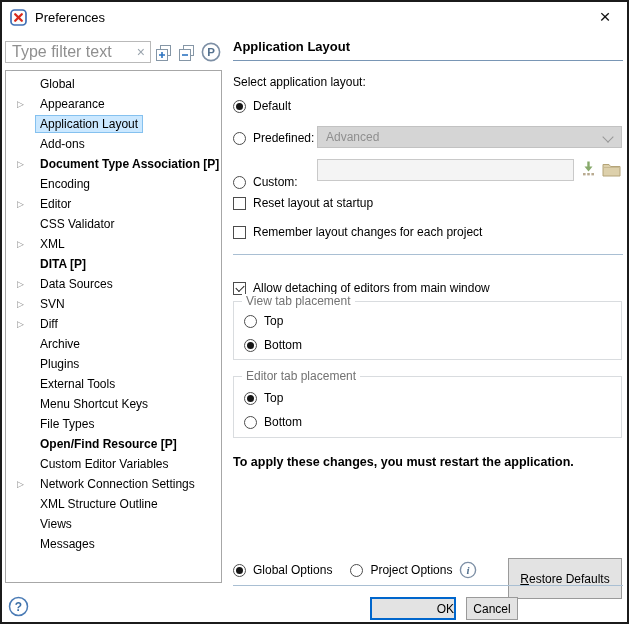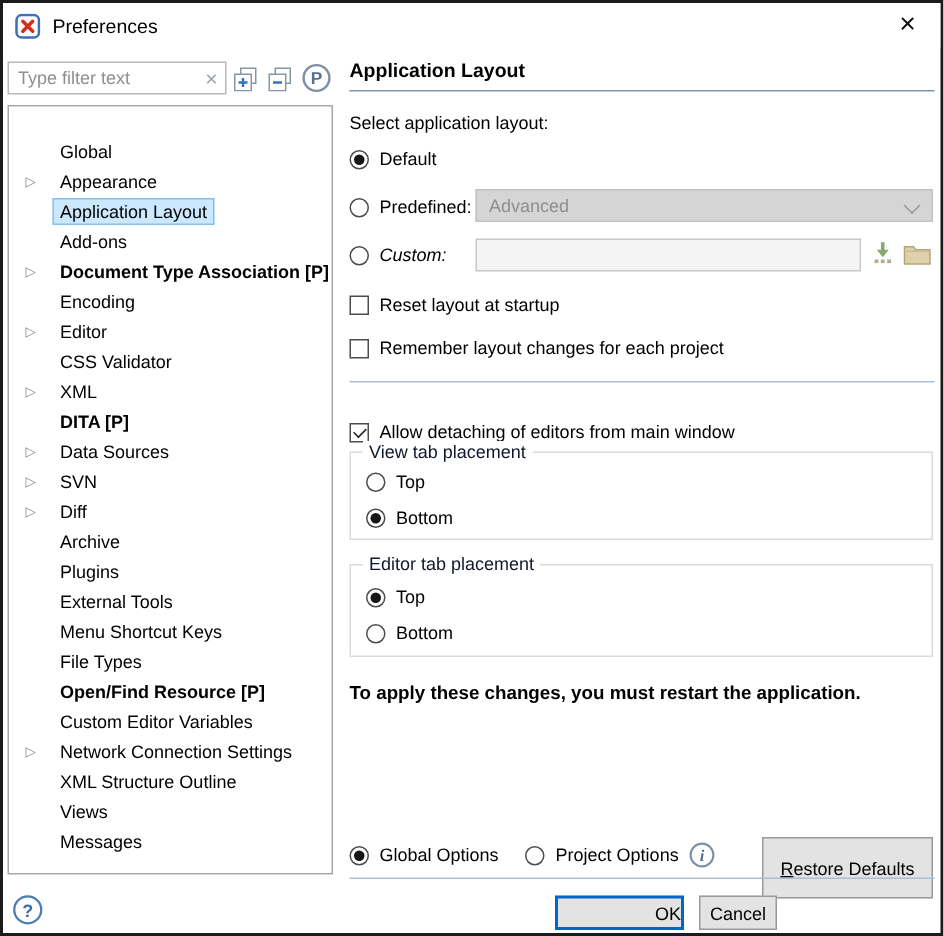--- a/index.html
+++ b/index.html
@@ -8,45 +8,45 @@
     border:2px solid #1b1b1b;background:#fff;overflow:hidden;
     font-family:"Liberation Sans",sans-serif;font-size:12px;color:#000;
   }
   
   .titlebar{position:absolute;left:0;top:0;right:0;height:30px;display:flex;align-items:center;background:#fff;}
   .titlebar .logo{margin:0 8px 0 8px;display:flex;}
   .title-text{font-size:13px;}
   .close-btn{position:absolute;right:0;top:0;width:44px;height:30px;display:flex;align-items:center;justify-content:center;font-size:19px;font-weight:300;color:#111;cursor:pointer;}
   
   .filter-wrap{position:absolute;left:3px;top:39px;width:146px;height:22px;border:1px solid #b9b9b9;box-sizing:border-box;display:flex;align-items:center;background:#fff;}
-  .filter-wrap input{border:none;outline:none;flex:1;min-width:0;padding:0 2px 0 6px;font-family:"Liberation Sans",sans-serif;font-size:12px;color:#333;background:transparent;}
+  .filter-wrap input{border:none;outline:none;flex:1;min-width:0;padding:0 2px 0 6px;font-family:"Liberation Sans",sans-serif;font-size:16px;color:#333;background:transparent;}
   .filter-wrap input::placeholder{color:#8f8f8f;}
   .clear-x{color:#9aa4ad;font-size:14px;padding:0 5px;cursor:pointer;}
   .tool-icon{position:absolute;cursor:pointer;display:flex;}
   
-  .tree-box{position:absolute;left:3px;top:68px;width:217px;height:513px;border:1px solid #a7a7a7;box-sizing:border-box;padding-top:20px;overflow:hidden;background:#fff;}
+  .tree-box{position:absolute;left:3px;top:68px;width:217px;height:513px;border:1px solid #a7a7a7;box-sizing:border-box;padding-top:3px;overflow:hidden;background:#fff;}
   .tree-row{height:20px;display:flex;align-items:center;cursor:default;}
   .tree-arrow{width:13px;margin-left:8px;color:#8e8e8e;font-size:9px;text-align:center;flex:0 0 auto;}
   .tree-label{margin-left:8px;padding:1px 4px;border:1px solid transparent;white-space:nowrap;}
   .tree-row.selected .tree-label{background:#cbe8ff;border-color:#85c1ef;}
   .tree-row.bold .tree-label{font-weight:bold;}
   
   .panel-heading{position:absolute;left:231px;top:37px;width:390px;font-size:13px;font-weight:bold;padding-bottom:6px;border-bottom:1px solid #7996b5;}
   .row{position:absolute;display:flex;align-items:center;gap:7px;white-space:nowrap;}
   .radio{width:13px;height:13px;border:1px solid #4c4c4c;border-radius:50%;background:#fff;box-sizing:border-box;position:relative;flex:0 0 auto;cursor:pointer;}
   .radio.on::after{content:"";position:absolute;left:2px;top:2px;width:7px;height:7px;border-radius:50%;background:#161616;}
   .cb{width:13px;height:13px;border:1px solid #4c4c4c;background:#fff;box-sizing:border-box;position:relative;flex:0 0 auto;cursor:pointer;}
   .cb.on::after{content:"";position:absolute;left:2px;top:2px;width:7px;height:4px;border-left:1.6px solid #222;border-bottom:1.6px solid #222;transform:rotate(-45deg);}
   .combo{position:absolute;left:315px;top:124px;width:305px;height:22px;box-sizing:border-box;background:#d5d5d5;border:1px solid #c2c2c2;color:#8f8f8f;display:flex;align-items:center;padding:0 22px 0 8px;}
   .chev{position:absolute;right:9px;top:6px;width:7px;height:7px;border-right:1.5px solid #979797;border-bottom:1.5px solid #979797;transform:rotate(45deg);}
   .dis-field{position:absolute;left:315px;top:157px;width:257px;height:22px;box-sizing:border-box;background:#f4f4f4;border:1px solid #c9c9c9;}
   .dis-field input{width:100%;height:100%;border:none;background:transparent;outline:none;}
   .sep{position:absolute;left:231px;width:390px;height:0;border-top:1px solid #a9bfd3;}
   .group{position:absolute;left:231px;width:389px;box-sizing:border-box;border:1px solid #d9dcdf;}
-  .group-title{position:absolute;top:-8px;left:8px;background:#fff;padding:0 4px;color:#0f172a;}
+  .group-title{position:absolute;top:-8px;left:8px;background:#fff;padding:0 4px;color:#737373;}
   .restart-note{position:absolute;left:231px;top:453px;font-weight:bold;font-size:12.5px;}
   .btn{position:absolute;box-sizing:border-box;background:#e3e3e3;border:1px solid #9a9a9a;display:flex;align-items:center;justify-content:center;font-size:12px;cursor:pointer;}
   .btn.focused{border:2px solid #0066cc;}
   .help-circle{position:absolute;left:6px;top:594px;cursor:pointer;display:flex;}
   u.mn{text-decoration:underline;}
 </style>
 </head>
 <body>
 
 <div class="window">
@@ -200,21 +200,21 @@
 
   <div class="row" style="left:231px;top:129px;">
     <span class="radio"></span>
     <span>Predefined:</span>
   </div>
   <div class="combo">
     <span>Advanced</span>
     <span class="chev"></span>
   </div>
 
-  <div class="row" style="left:231px;top:161px;font-style:italic;">
+  <div class="row" style="left:231px;top:173px;">
     <span class="radio"></span>
     <span>Custom:</span>
   </div>
   <div class="dis-field">
     <input type="text" disabled="" value="" style="">
   </div>
   <span class="tool-icon" style="left:578px;top:158px;">
     <svg width="17" height="17" viewBox="0 0 17 17">
       <path d="M8.5 1.5 V7" stroke="#87a96b" stroke-width="2.4"></path>
       <path d="M4.5 6.5 L8.5 11.5 L12.5 6.5 Z" fill="#87a96b"></path>

